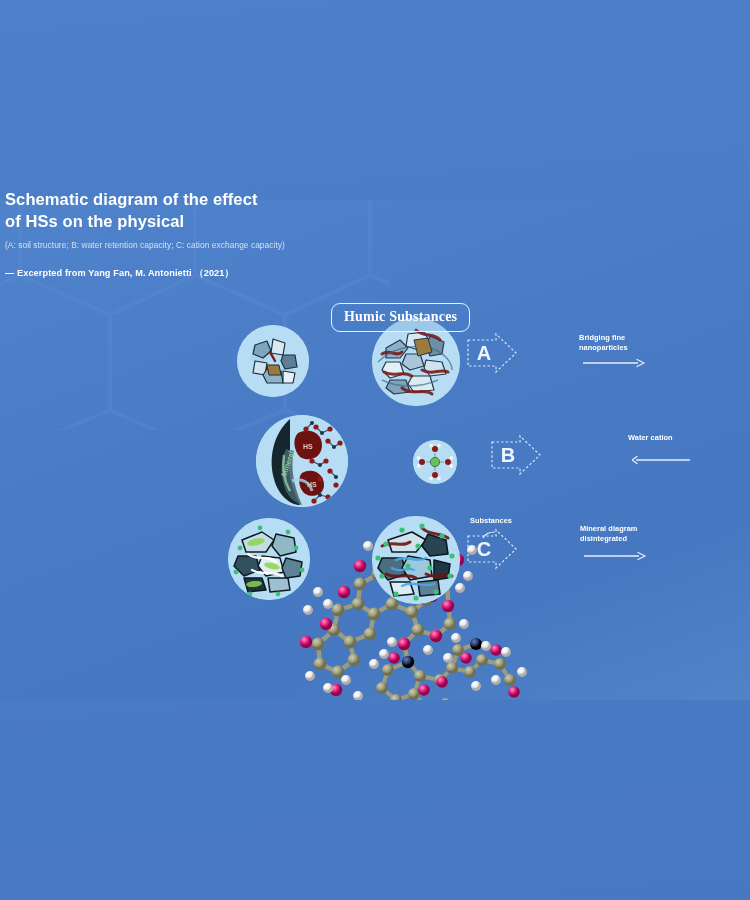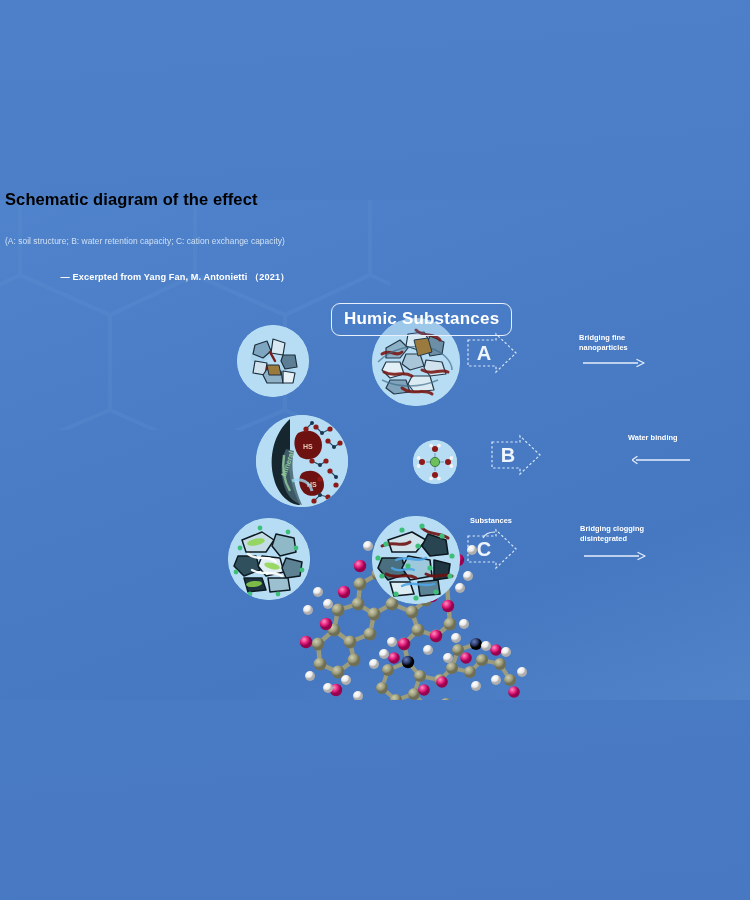--- a/index.html
+++ b/index.html
@@ -24,41 +24,40 @@
     overflow:hidden;
   }
   .hex-watermark{
     position:absolute;left:-40px;top:-30px;width:430px;height:260px;
     opacity:.5;pointer-events:none;
   }
 
   
   .text-block{position:absolute;left:5px;top:188px;width:340px;}
   .title{
-    color:#000000;font-size:16.5px;font-weight:bold;line-height:22px;
+    color:#ffffff;font-size:16.5px;font-weight:bold;line-height:22px;
     letter-spacing:.1px;margin:0;
   }
   .title .ln{display:block;}
   .subtitle{
-    margin-top:25px;color:#cfe0f4;font-size:8.4px;line-height:12px;
+    margin-top:7px;color:#cfe0f4;font-size:8.4px;line-height:12px;
     font-weight:normal;letter-spacing:.05px;
   }
   .attribution{
-    margin-top:24px;color:#ffffff;font-size:9.2px;font-weight:bold;
+    margin-top:16px;color:#ffffff;font-size:9.2px;font-weight:bold;
     letter-spacing:.1px;
-    text-align:center;
   }
 
   
   .pill{
     position:absolute;left:331px;top:303px;
     padding:5px 12px 6px 12px;
     border:1.4px solid #e8f1fb;border-radius:9px;
-    color:#ffffff;font-size:17px;font-weight:bold;letter-spacing:.2px;
-    white-space:nowrap;background:rgba(74,126,199,.22);
+    color:#ffffff;font-size:14px;font-weight:bold;letter-spacing:.2px;
+    white-space:nowrap;background:rgba(74,126,199,.22);font-family:Liberation Serif, serif;
   }
 
   
   .molecule{position:absolute;left:300px;top:330px;width:230px;height:280px;}
 
   
   .abc{position:absolute;width:52px;height:42px;}
   .abc .letter{
     position:absolute;left:0;top:0;width:36px;height:42px;
     display:flex;align-items:center;justify-content:center;
@@ -488,20 +487,21 @@
         <circle cx="58" cy="52" r="2.6"></circle>
           <circle cx="46" cy="30" r="2.6"></circle>
       </g>
     </svg>
 
   </div>
 
   <div class="text-block">
     <div class="title">
       <span class="ln">Schematic diagram of the effect</span>
+      <span class="ln">of HSs on the physical</span>
     </div>
     <div class="subtitle">(A: soil structure; B: water retention capacity; C: cation exchange capacity)</div>
     <div class="attribution">— Excerpted from Yang Fan, M. Antonietti （2021）</div>
   </div>
 
   <div class="pill">Humic Substances</div>
 
   <div class="abc abc-a">
     <svg width="52" height="42" viewBox="0 0 52 42">
       <path d="M2,8 L30,8 L30,2 L50,21 L30,40 L30,34 L2,34 Z" fill="none" stroke="#d8e7f8" stroke-width="1.2" stroke-dasharray="2.4 2.2"></path>
@@ -522,30 +522,30 @@
     </svg>
     <div class="letter">C</div>
   </div>
 
   <div class="flow-label lbl-a">Bridging fine nanoparticles</div>
   <svg class="flow-arrow arr-a" viewBox="0 0 62 10">
     <path d="M0,5 L55,5" stroke="#e4eefb" stroke-width="1.3" fill="none"></path>
     <path d="M54,1.5 L61,5 L54,8.5" stroke="#e4eefb" stroke-width="1.3" fill="none" stroke-linecap="round" stroke-linejoin="round"></path>
   </svg>
 
-  <div class="flow-label lbl-b">Water binding</div>
+  <div class="flow-label lbl-b">Water cation</div>
   <svg class="flow-arrow arr-b" viewBox="0 0 58 10">
     <path d="M58,5 L4,5" stroke="#e4eefb" stroke-width="1.3" fill="none"></path>
     <path d="M5,1.5 L0,5 L5,8.5" stroke="#e4eefb" stroke-width="1.3" fill="none" stroke-linecap="round" stroke-linejoin="round"></path>
   </svg>
 
   <div class="flow-label lbl-c-cem">Substances</div>
   <svg class="flow-arrow arr-c-cem" viewBox="0 0 14 8">
     <path d="M13,1 C8,1 3,3 1,7" stroke="#e4eefb" stroke-width="1.2" fill="none"></path>
   </svg>
 
-  <div class="flow-label lbl-c">Bridging clogging disintegrated</div>
+  <div class="flow-label lbl-c">Mineral diagram disintegrated</div>
   <svg class="flow-arrow arr-c" viewBox="0 0 62 10">
     <path d="M0,5 L55,5" stroke="#e4eefb" stroke-width="1.3" fill="none"></path>
     <path d="M54,1.5 L61,5 L54,8.5" stroke="#e4eefb" stroke-width="1.3" fill="none" stroke-linecap="round" stroke-linejoin="round"></path>
   </svg>
 
 </div>
 
 </body></html>

